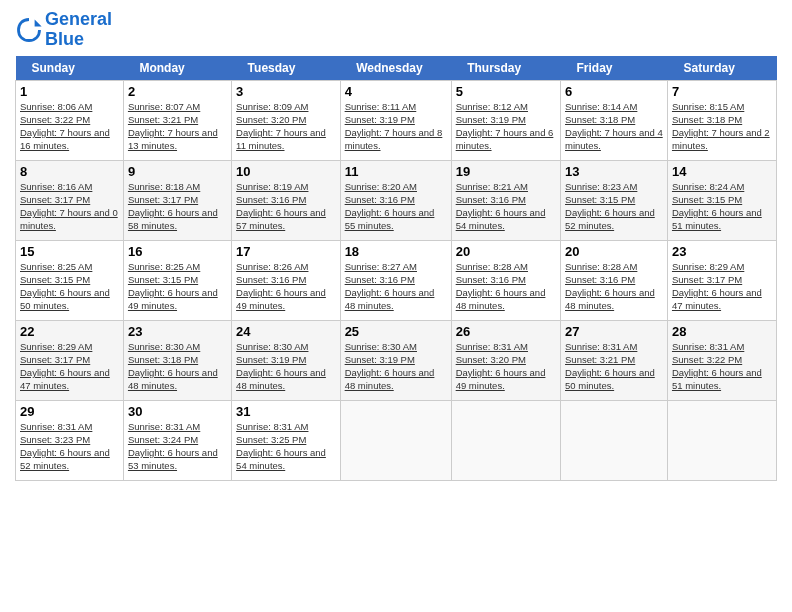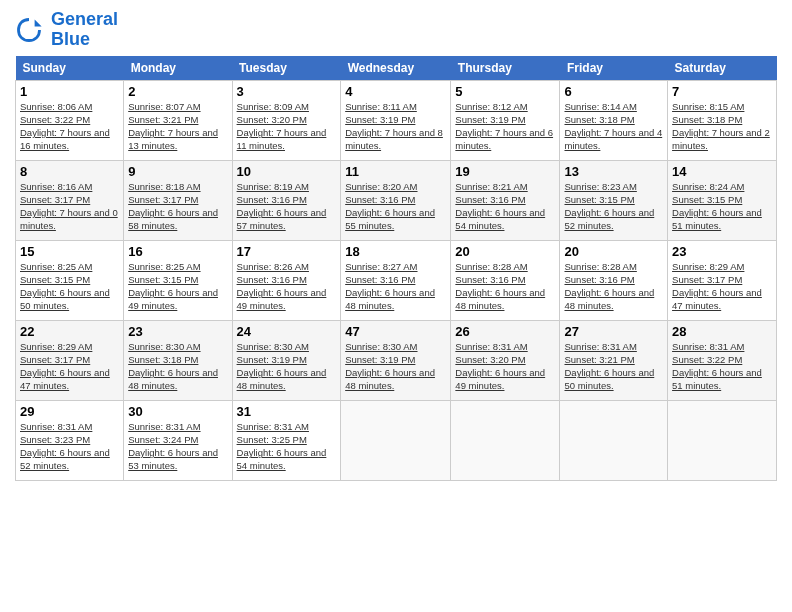--- a/index.html
+++ b/index.html
@@ -16,21 +16,21 @@
     }
     .header-row {
       display: flex;
       justify-content: space-between;
       align-items: flex-start;
       margin-bottom: 6px;
     }
     .logo {
       display: flex;
       align-items: center;
-      gap: 8px;
+      gap: 2px;
     }
     .logo-text {
       font-size: 18px;
       font-weight: bold;
       color: #333;
       line-height: 1.1;
     }
     .logo-text span {
       color: #1a6dcc;
     }
@@ -51,21 +51,21 @@
       color: #333;
     }
     table {
       width: 100%;
       border-collapse: collapse;
       font-size: 10px;
     }
     thead tr th {
       background-color: #3a6fc4;
       color: #fff;
-      padding: 5px 7px;
+      padding: 5px 16px;
       text-align: left;
       font-size: 12px;
       font-weight: bold;
     }
     tbody tr td {
       border: 1px solid #ccc;
       padding: 3px 4px;
       vertical-align: top;
       width: 113px;
       height: 80px;
@@ -224,21 +224,21 @@
         </td>
           <td>
           <span class="day-num">23</span>
           <span class="day-info">Sunrise: 8:30 AM<br>Sunset: 3:18 PM<br>Daylight: 6 hours and 48 minutes.</span>
         </td>
           <td>
           <span class="day-num">24</span>
           <span class="day-info">Sunrise: 8:30 AM<br>Sunset: 3:19 PM<br>Daylight: 6 hours and 48 minutes.</span>
         </td>
           <td>
-          <span class="day-num">47</span>
+          <span class="day-num">25</span>
           <span class="day-info">Sunrise: 8:30 AM<br>Sunset: 3:19 PM<br>Daylight: 6 hours and 48 minutes.</span>
         </td>
           <td>
           <span class="day-num">26</span>
           <span class="day-info">Sunrise: 8:31 AM<br>Sunset: 3:20 PM<br>Daylight: 6 hours and 49 minutes.</span>
         </td>
           <td>
           <span class="day-num">27</span>
           <span class="day-info">Sunrise: 8:31 AM<br>Sunset: 3:21 PM<br>Daylight: 6 hours and 50 minutes.</span>
         </td>

